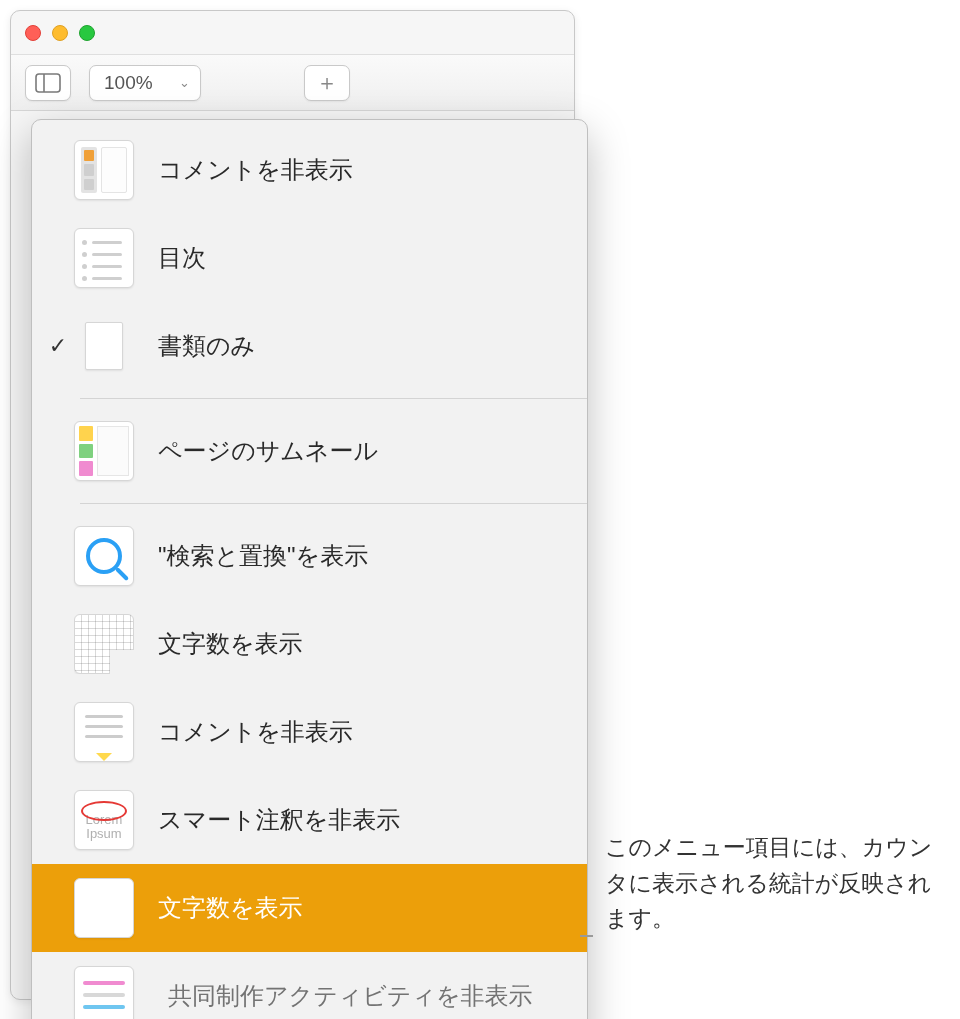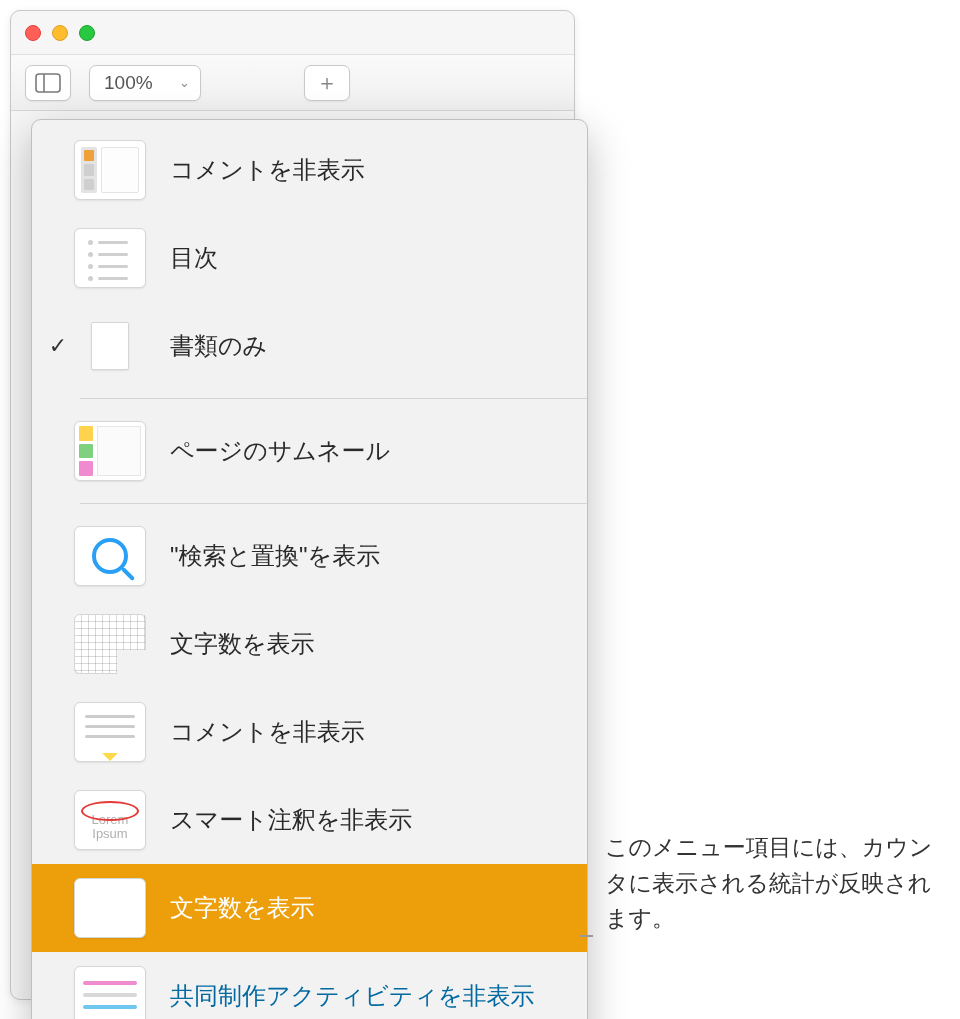--- a/index.html
+++ b/index.html
@@ -90,42 +90,42 @@
       height: 88px;
       padding: 0 16px 0 10px;
     }
     .mi .check {
       width: 32px;
       text-align: center;
       font-size: 22px;
       color: #333;
     }
     .mi .icon-wrap {
-      width: 72px;
+      width: 60px;
       height: 60px;
       border-radius: 6px;
       display: flex;
       align-items: center;
       justify-content: center;
       margin-right: 24px;
       flex-shrink: 0;
       background: #fff;
       border: 1px solid #d6d6d6;
       box-shadow: 0 1px 2px rgba(0,0,0,0.08);
     }
     .mi .label {
       font-size: 24px;
       color: #2a2a2a;
       white-space: nowrap;
     }
     .mi.highlighted {
       background: #ec9f0a;
     }
     .mi.highlighted .label { color: #fff; }
-    .mi.disabled .label { color: #0369a1; }
+    .mi.disabled .label { color: #737373; margin-left: 10px; }
     .sep {
       height: 1px;
       background: #d4d4d4;
       margin: 8px 0 8px 48px;
     }
 
     .ic-thumb {
       position: relative;
       background: #fff;
     }

